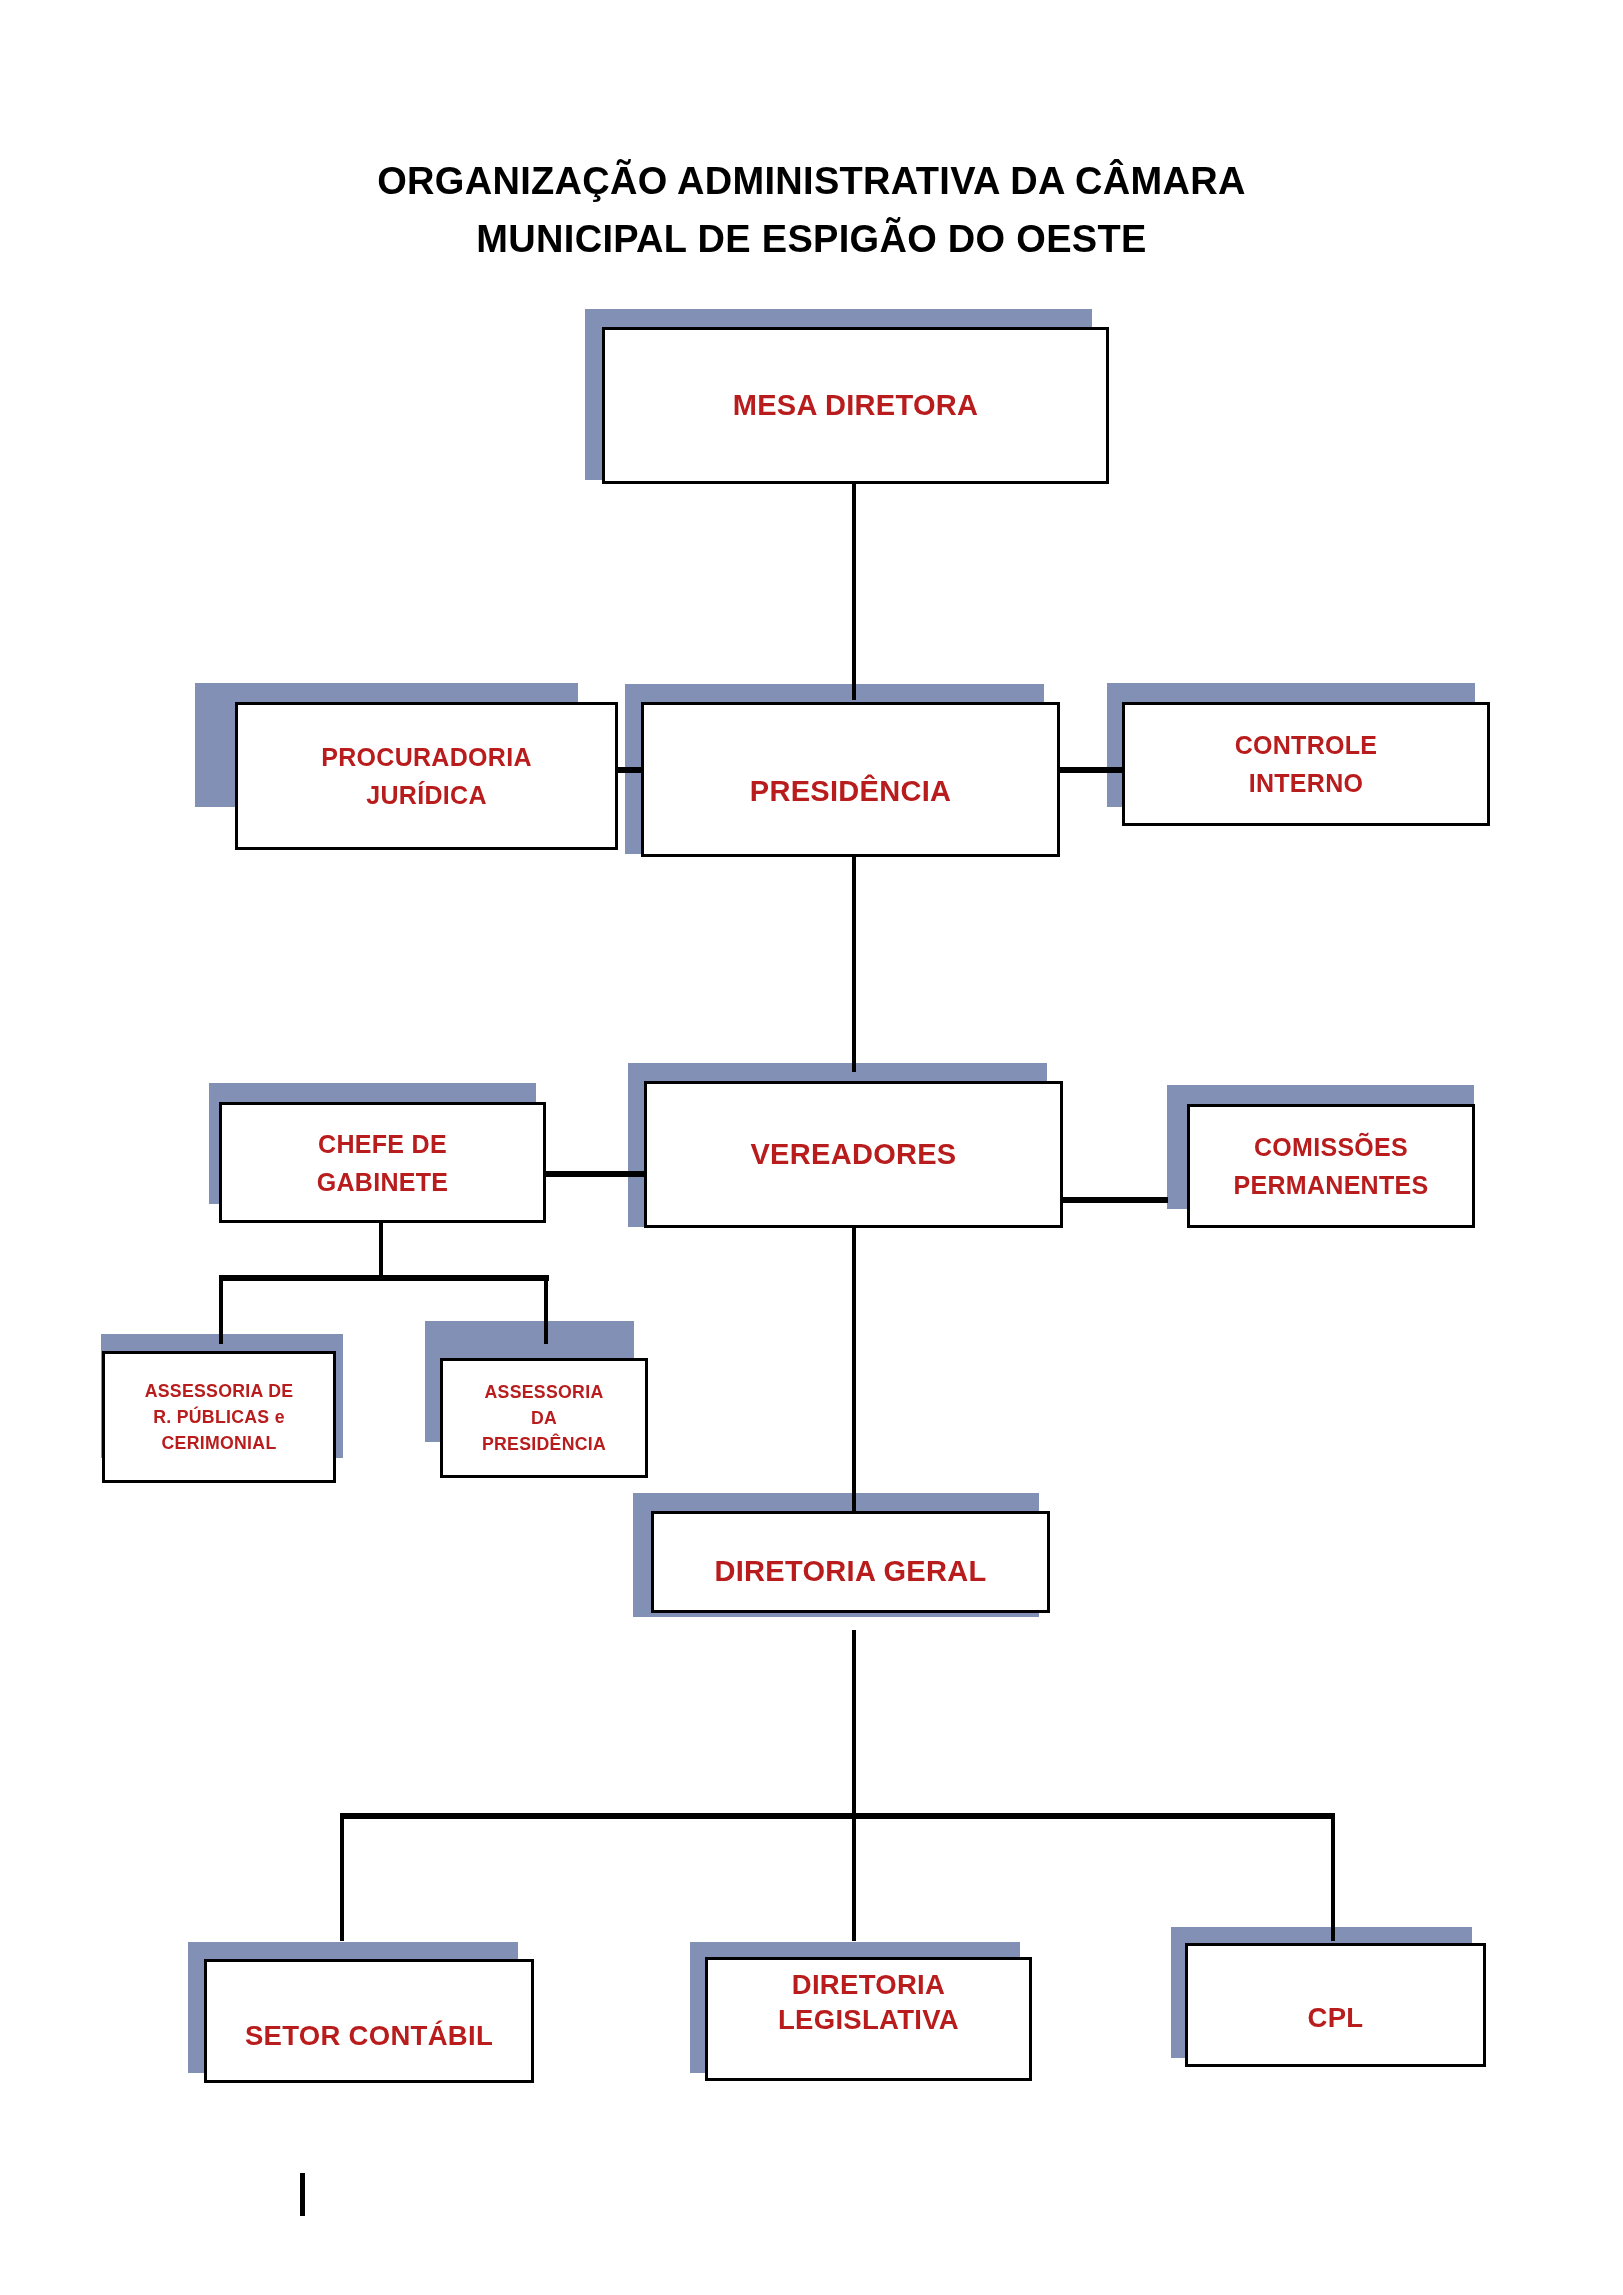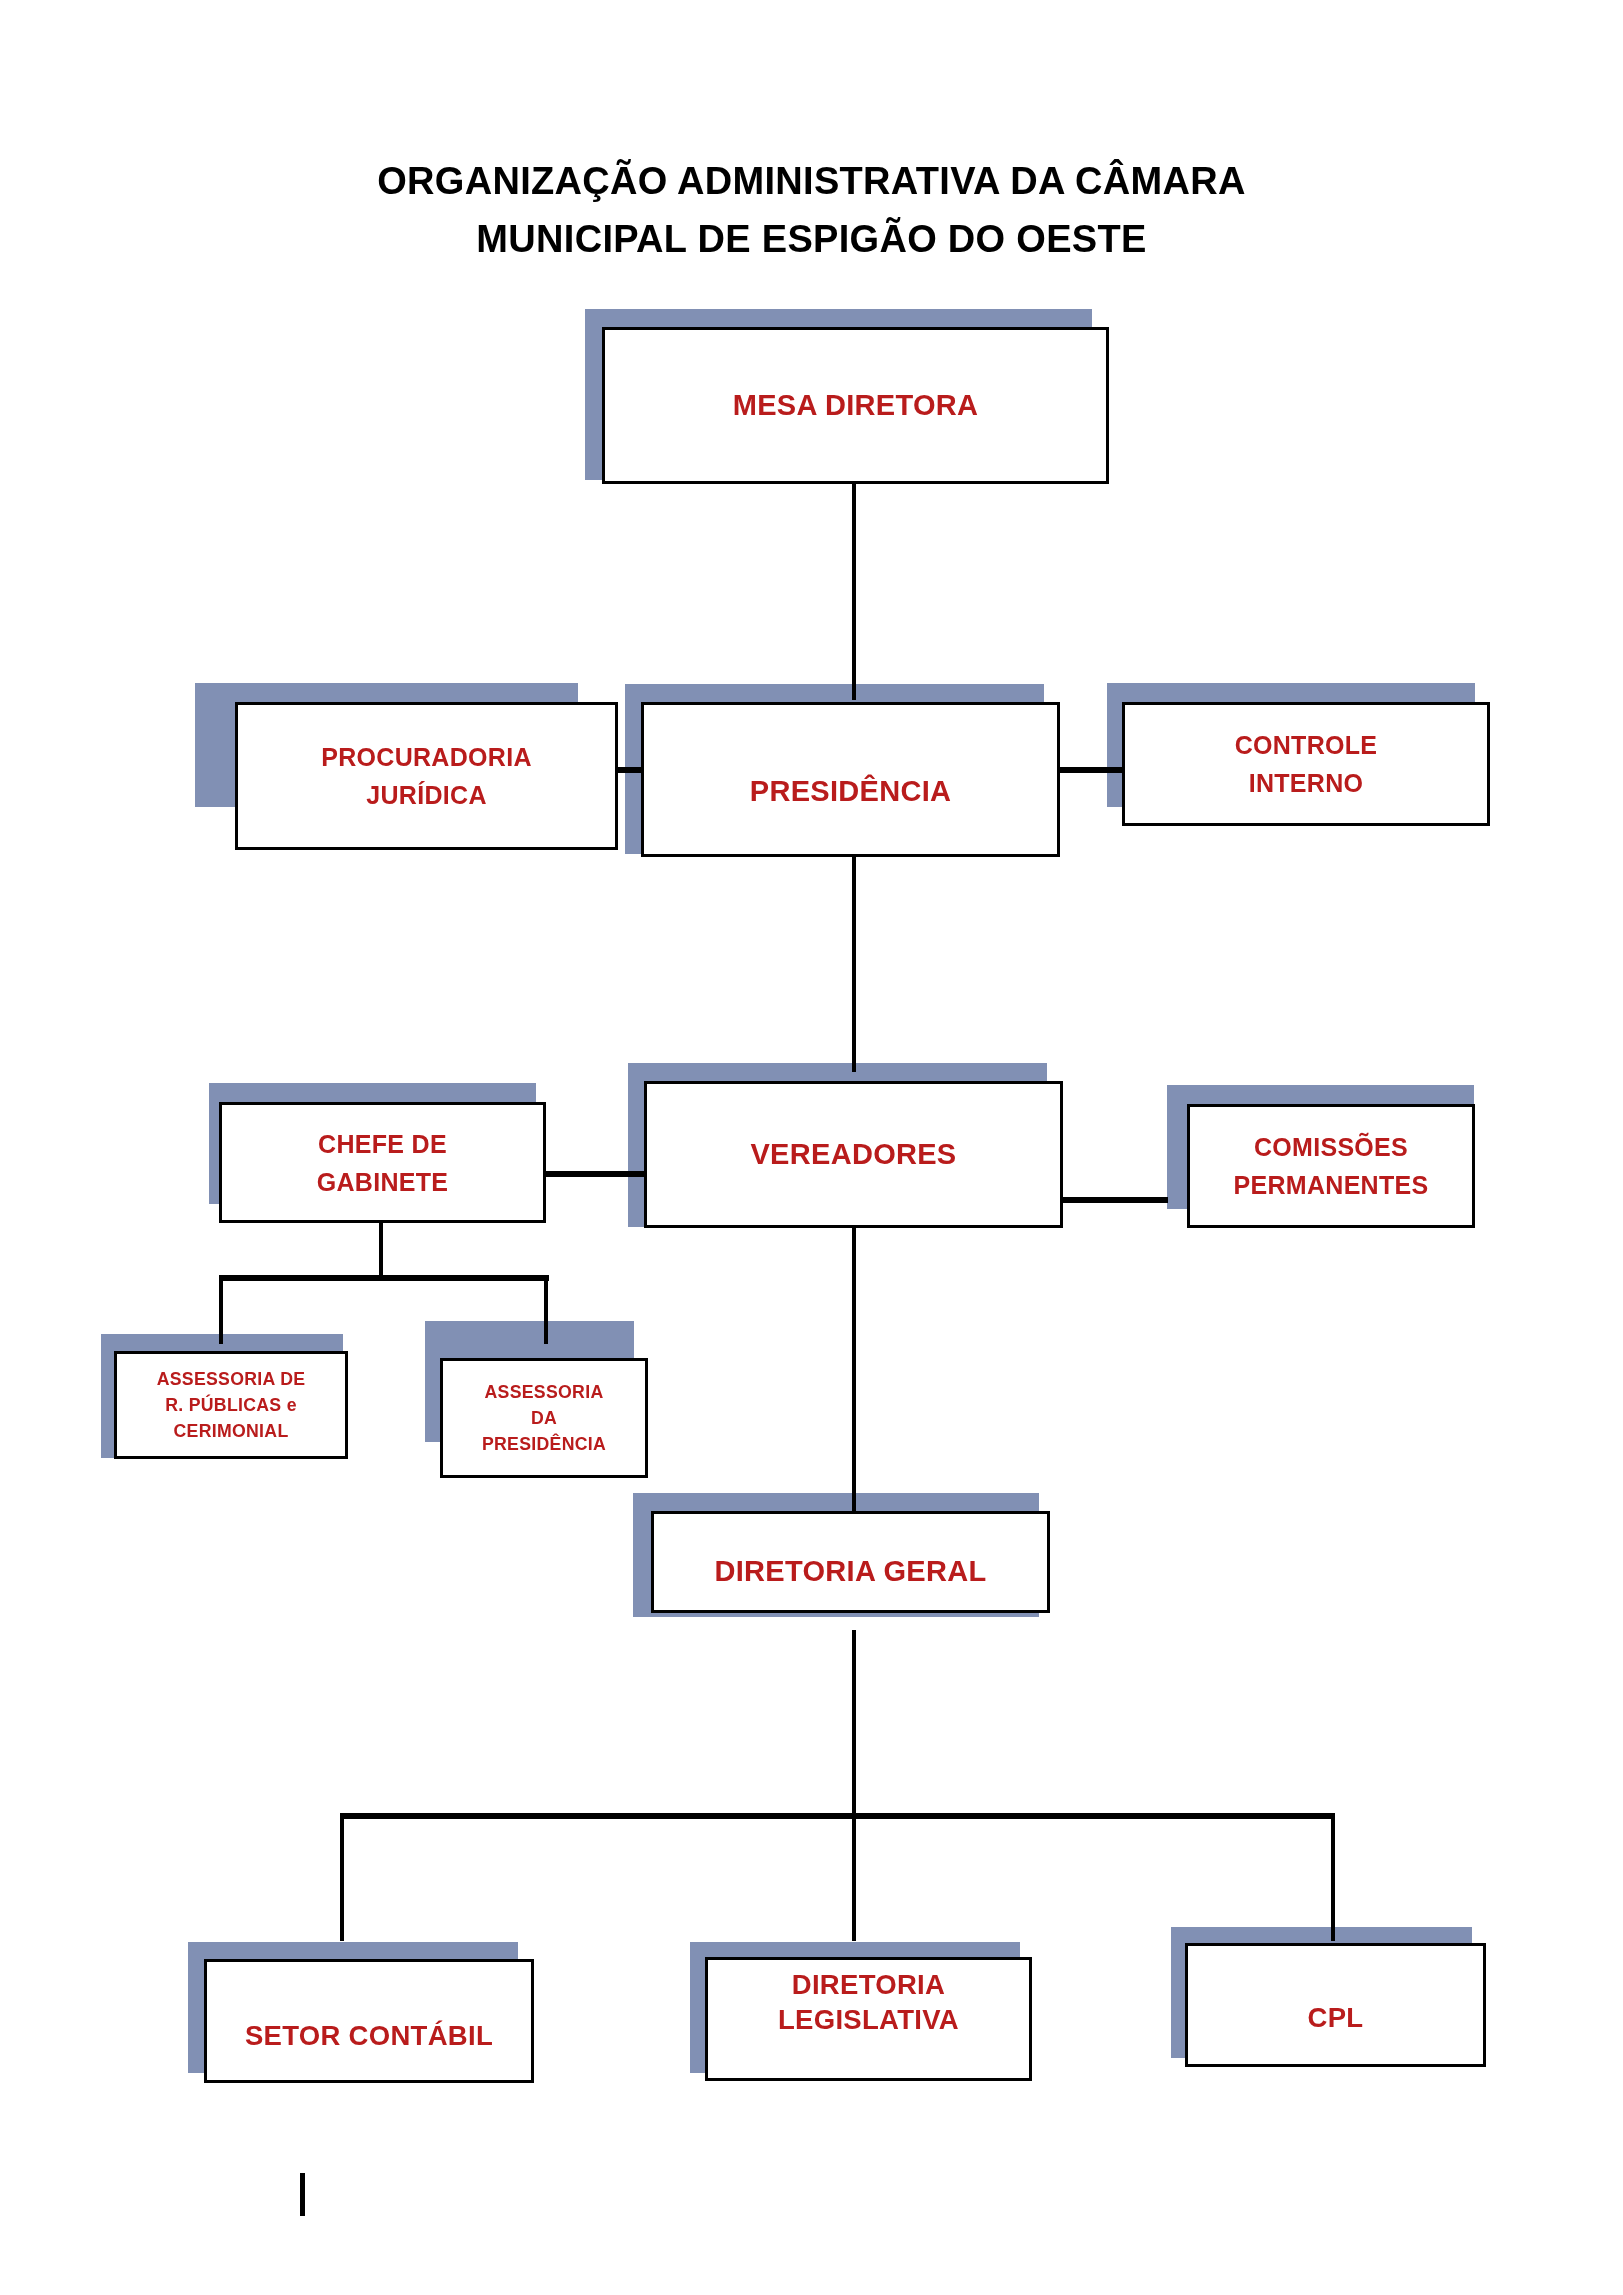--- a/index.html
+++ b/index.html
@@ -150,21 +150,21 @@
     <span class="lbl t-xl">VEREADORES</span>
   </div>
 
   <div class="shadow" style="left:1167px; top:1085px; width:307px; height:124px;"></div>
   <div class="node v-center" style="left:1187px; top:1104px; width:288px; height:124px;">
     <span class="lbl t-md">COMISSÕES
 PERMANENTES</span>
   </div>
 
   <div class="shadow" style="left:101px; top:1334px; width:242px; height:124px;"></div>
-  <div class="node v-center" style="left:114px; top:1351px; width:234px; height:108px;">
+  <div class="node v-center" style="left:102px; top:1351px; width:234px; height:132px;">
     <span class="lbl t-sm">ASSESSORIA DE
 R. PÚBLICAS e
 CERIMONIAL</span>
   </div>
 
   <div class="shadow" style="left:425px; top:1321px; width:209px; height:121px;"></div>
   <div class="node v-center" style="left:440px; top:1338px; width:208px; height:120px;margin-top:20px;">
     <span class="lbl t-sm">ASSESSORIA
 DA
 PRESIDÊNCIA</span>

